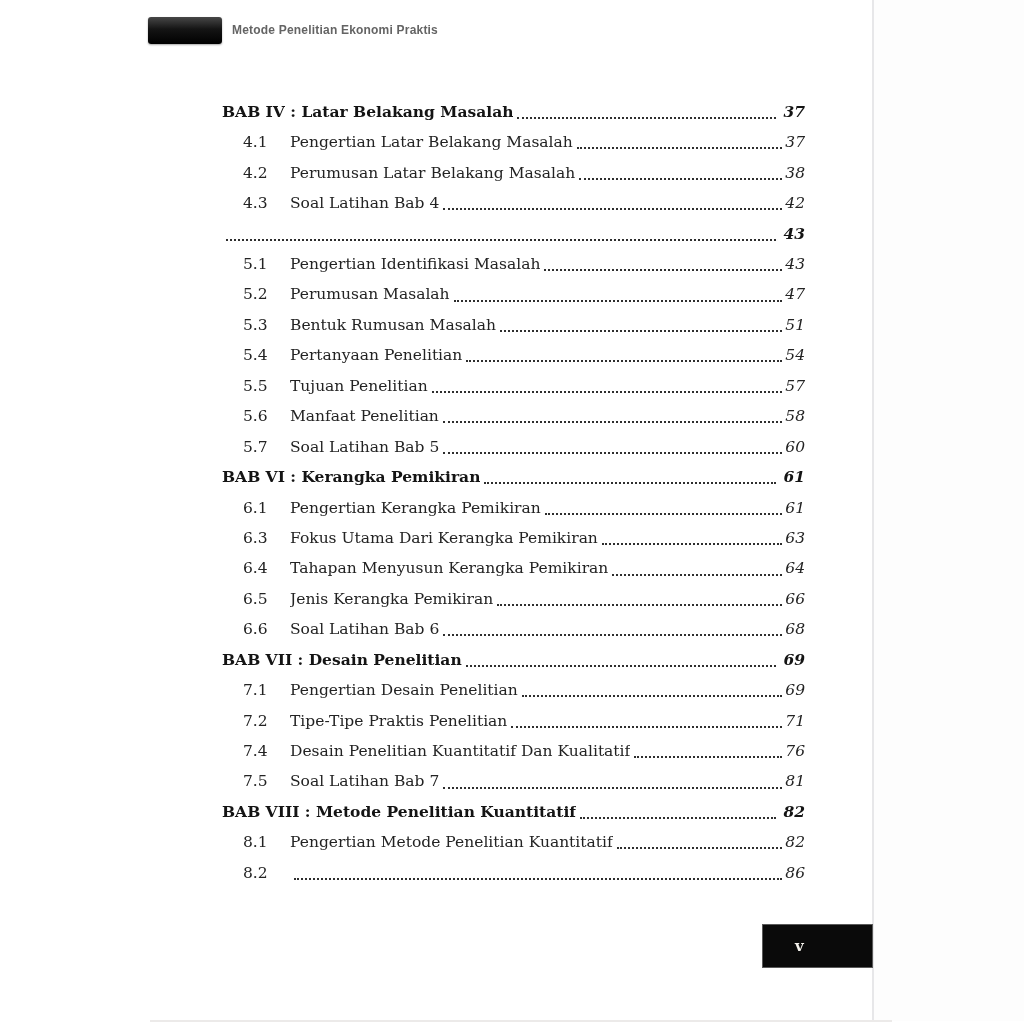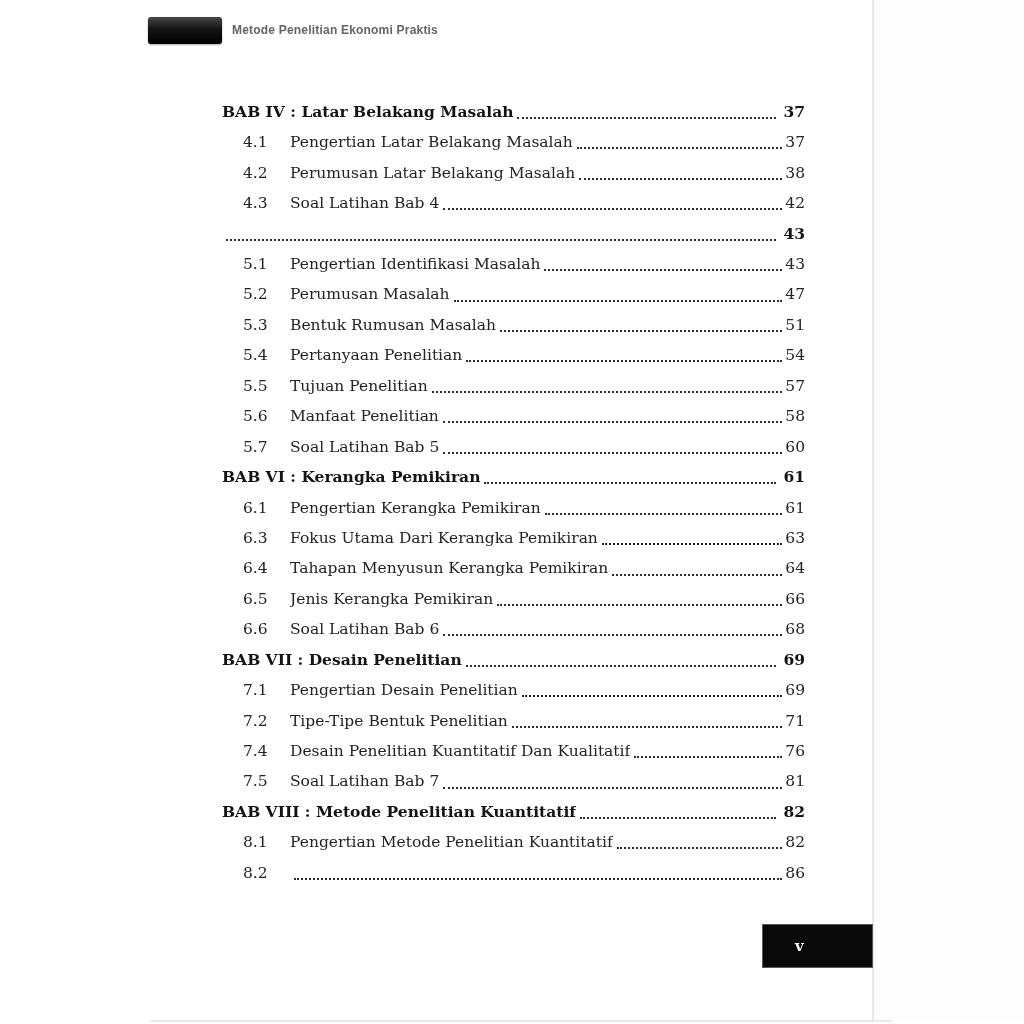--- a/index.html
+++ b/index.html
@@ -43,21 +43,21 @@
   
   .toc{
     position:absolute;left:222px;top:64px;width:583px;
     color:#232323;font-size:15.5px;line-height:1.2;margin-top:33px;
   }
   .row{
     display:flex;align-items:flex-end;
     height:30.45px;padding-bottom:6px;box-sizing:border-box;
   }
   .row .t{white-space:nowrap;flex:0 1 auto;overflow:hidden;}
-  .row .pn{white-space:nowrap;flex:none;}
+  .row .pn{white-space:nowrap;flex:none;font-style:italic;}
   .row .lead{
     flex:1 1 auto;min-width:14px;height:0;
     border-bottom:2.2px dotted #2e2e2e;
     margin:0 3px 2.5px 4px;
   }
   .row.ch{font-weight:700;color:#141414;}
   .row.ch .pn{margin-left:4px;}
   .row.it{padding-left:21px;}
   .row.it .n{flex:none;width:47px;}
 
@@ -196,21 +196,21 @@
         <span class="pn">69</span>
       </div>
       <div class="row it">
         <span class="n">7.1</span>
         <span class="t">Pengertian Desain Penelitian</span>
         <span class="lead"></span>
         <span class="pn">69</span>
       </div>
       <div class="row it">
         <span class="n">7.2</span>
-        <span class="t">Tipe-Tipe Bentuk Penelitian</span>
+        <span class="t">Tipe-Tipe Praktis Penelitian</span>
         <span class="lead"></span>
         <span class="pn">71</span>
       </div>
       <div class="row it">
         <span class="n">7.4</span>
         <span class="t">Desain Penelitian Kuantitatif Dan Kualitatif</span>
         <span class="lead"></span>
         <span class="pn">76</span>
       </div>
       <div class="row it">

